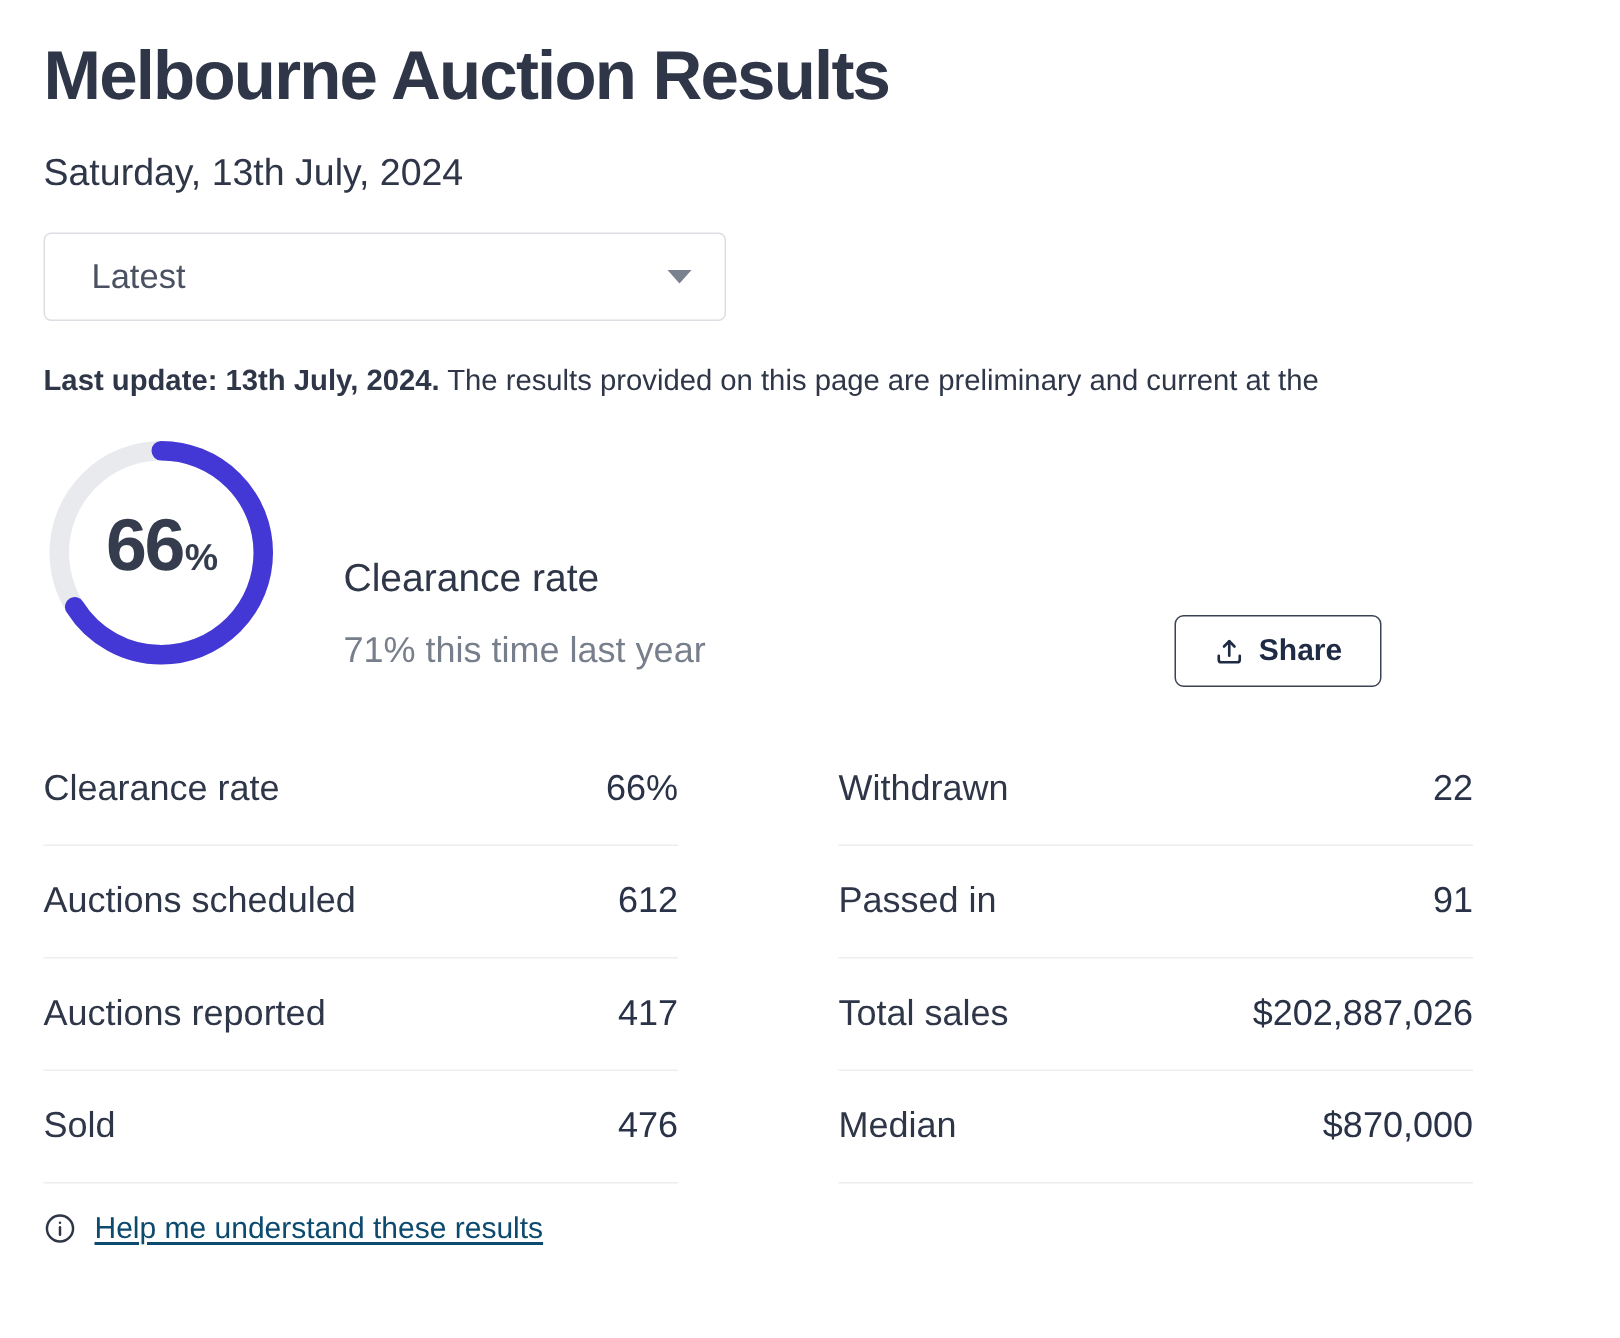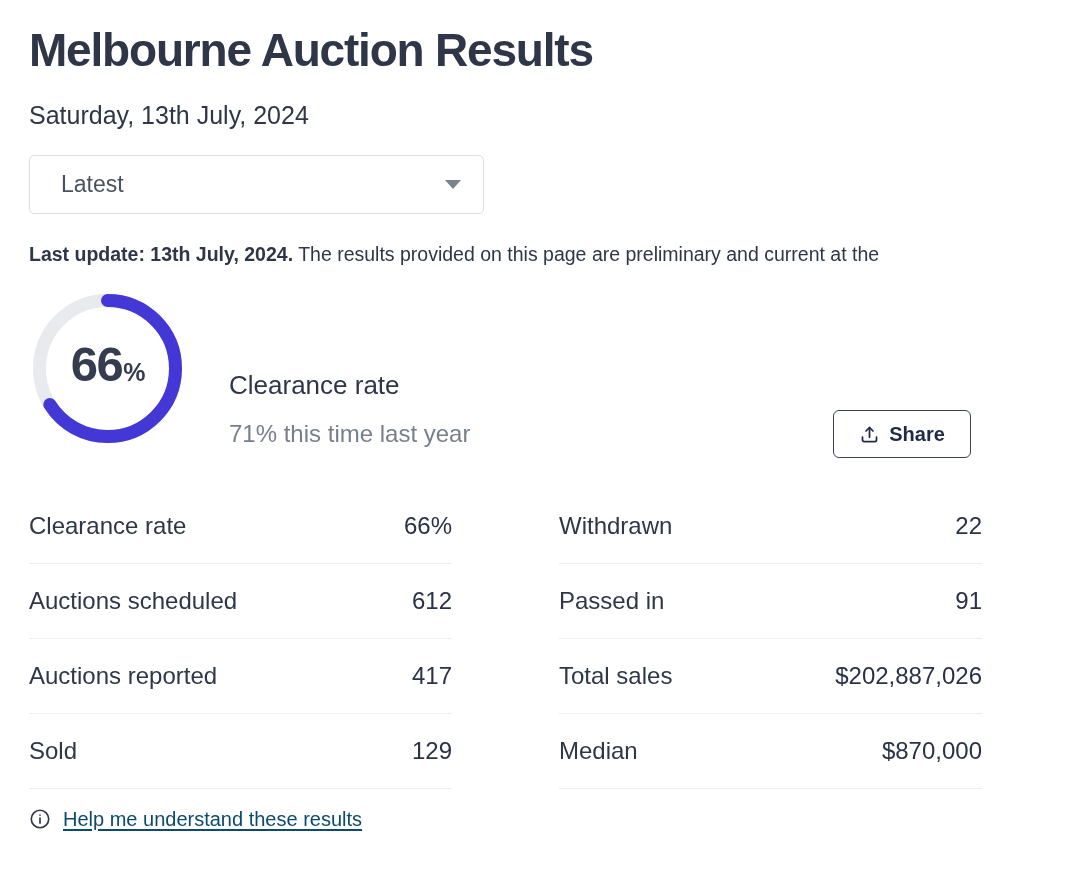--- a/index.html
+++ b/index.html
@@ -141,21 +141,21 @@
   .donut-label-sub {
     font-size: 24px;
     line-height: 29px;
     color: #787f8c;
     margin-top: 18px;
   }
 
   
   .share-btn {
     position: absolute;
-    left: 804px;
+    left: 754px;
     top: 124px;
     width: 138px;
     height: 48px;
     border: 1.5px solid #3b4254;
     border-radius: 6px;
     background: #fff;
     display: flex;
     align-items: center;
     justify-content: center;
     gap: 9px;
@@ -269,21 +269,21 @@
       <div class="stat-row">
         <span class="stat-label">Auctions scheduled</span>
         <span class="stat-value">612</span>
       </div>
       <div class="stat-row">
         <span class="stat-label">Auctions reported</span>
         <span class="stat-value">417</span>
       </div>
       <div class="stat-row">
         <span class="stat-label">Sold</span>
-        <span class="stat-value">129</span>
+        <span class="stat-value">476</span>
       </div>
     </div>
 
     <div class="stats-col">
       <div class="stat-row">
         <span class="stat-label">Withdrawn</span>
         <span class="stat-value">22</span>
       </div>
       <div class="stat-row">
         <span class="stat-label">Passed in</span>

